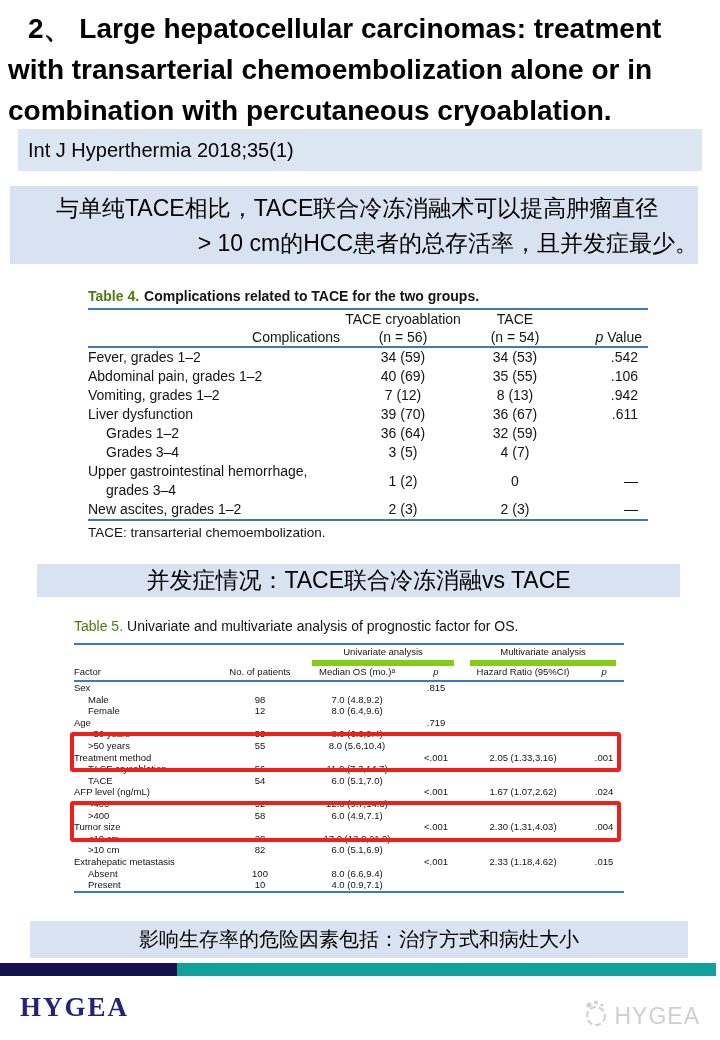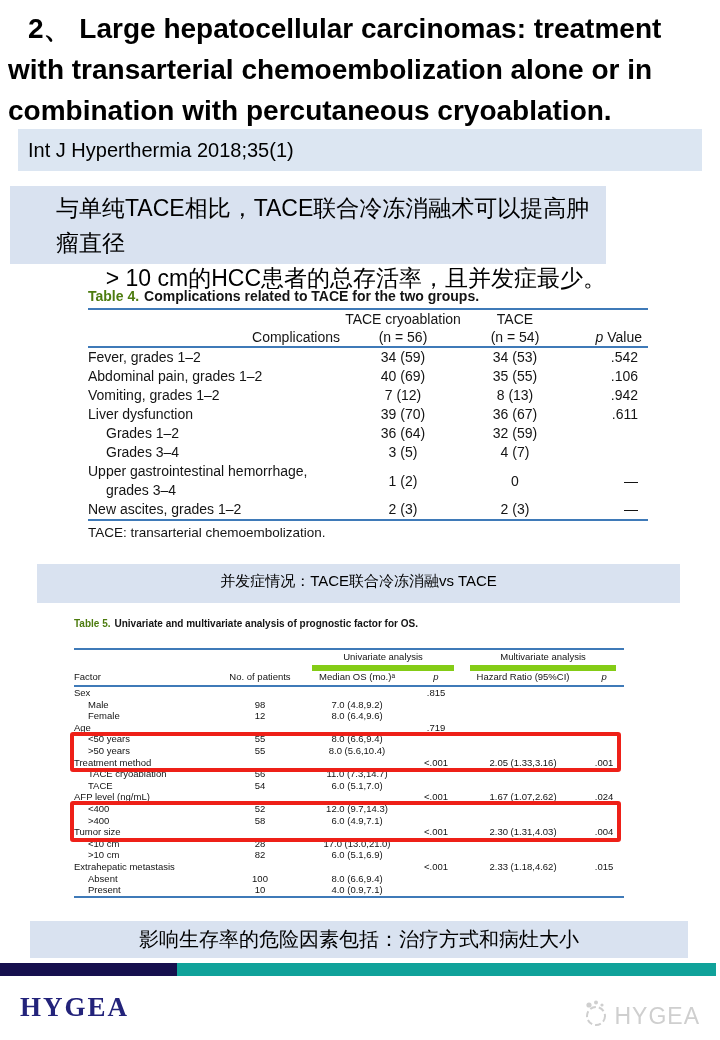--- a/index.html
+++ b/index.html
@@ -14,21 +14,21 @@
     font-size:28px; font-weight:bold; line-height:41px; color:#000; }
   .title .line0 { padding-left:20px; }
 
   
   .citation-bar { position:absolute; top:129px; left:18px; width:684px; height:42px;
     background:#dce6f2; font-size:20px; }
   .citation-bar .journal { position:absolute; left:10px; top:0; line-height:42px; }
   .citation-bar .pmid { position:absolute; left:412px; top:0; line-height:42px; }
 
   
-  .cn-summary { position:absolute; top:186px; left:10px; width:596px; height:78px;
+  .cn-summary { position:absolute; top:186px; left:10px; width:688px; height:78px;
     background:#d9e2f0; font-size:23px; line-height:35px; padding-top:5px; }
   .cn-summary .l0 { padding-left:46px; }
   .cn-summary .l1 { padding-left:4px;text-align:right; }
 
   
   .t4-wrap { position:absolute; top:288px; left:88px; width:562px; }
   .t-caption { font-size:14px; font-weight:bold; margin-bottom:4px; color:#141414; }
   .cap-label { color:#4d7c0f; margin-right:5px; }
   table.t4 { width:560px; border-collapse:collapse; table-layout:fixed; font-size:14px; color:#141414; }
   .t4 col.c-lbl{width:252px} .t4 col.c-g1{width:126px} .t4 col.c-g2{width:98px} .t4 col.c-p{width:84px}
@@ -40,28 +40,28 @@
   .t4 .h-c { text-align:center; }
   .t4 .h-p { text-align:right; padding-right:6px; vertical-align:bottom; }
   .t4 .t4-c { text-align:center; }
   .t4 .t4-p { text-align:right; padding-right:10px; }
   .t4 .indent-1 { padding-left:18px; }
   .t4 .t4-lbl2 { padding-left:18px; }
   .t4-note { font-size:13.5px; margin-top:4px; color:#141414; }
   .it { font-style:italic; }
 
   
-  .mid-bar { position:absolute; top:564px; left:37px; width:643px; height:39px;
-    background:#d9e2f0; text-align:center; font-size:15px; line-height:33px; }
+  .mid-bar { position:absolute; top:564px; left:37px; width:643px; height:33px;
+    background:#d9e2f0; text-align:center; font-size:23px; line-height:33px; }
   .bottom-bar { position:absolute; top:921px; left:30px; width:658px; height:37px;
     background:#d9e2f0; text-align:center; font-size:20px; line-height:37px; }
 
   
   .t5-wrap { position:absolute; top:618px; left:74px; width:552px; }
-  .t5-caption { font-size:10px; font-weight:bold; margin-bottom:19px; color:#141414; }
+  .t5-caption { font-size:14px; font-weight:normal; margin-bottom:9px; color:#141414; }
   .t5-caption .cap-label { margin-right:4px; }
   table.t5 { width:550px; border-collapse:collapse; table-layout:fixed; font-size:9.5px; color:#141414; }
   .t5 col.c0{width:142px} .t5 col.c1{width:88px} .t5 col.c2{width:106px}
   .t5 col.c3{width:52px} .t5 col.c4{width:122px} .t5 col.c5{width:40px}
   .t5 thead { border-top:2px solid #3f7ab8; border-bottom:2px solid #3f7ab8; }
   .t5 tbody { border-bottom:2px solid #3f7ab8; }
   .t5 th { font-weight:normal; padding:0; line-height:12px; }
   .t5 td { padding:0; line-height:11.6px; }
   .t5 .grp { border-bottom:6px solid #84cc16; padding:1px 0 2px 0; margin:0 8px; text-align:center; }
   .t5 .h-l { text-align:left; vertical-align:bottom; padding-bottom:2px; }

